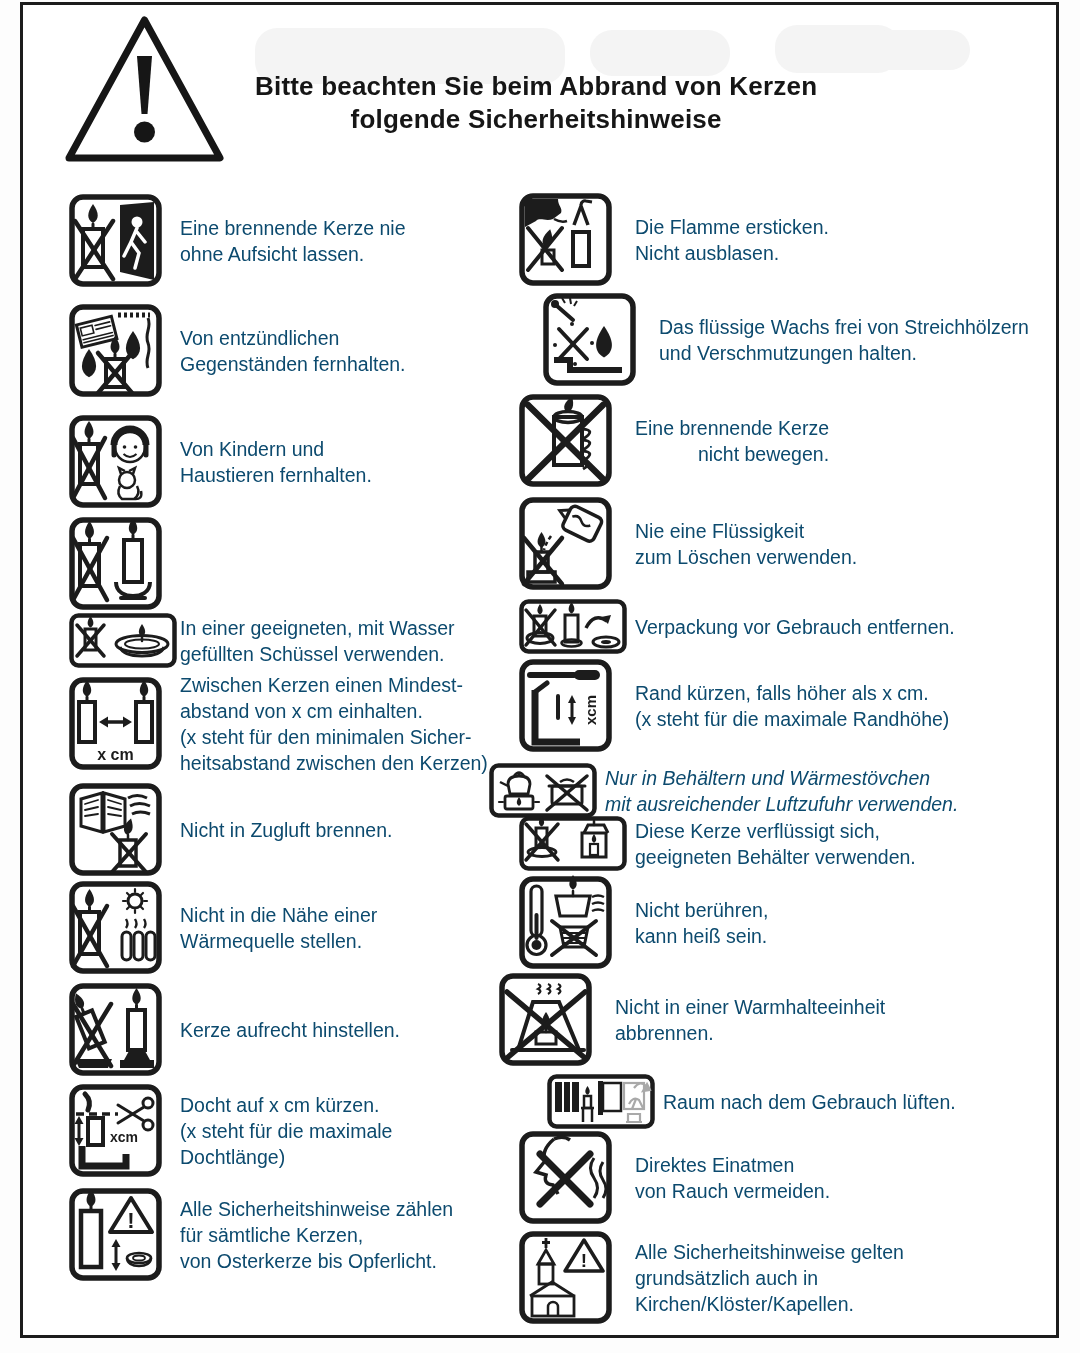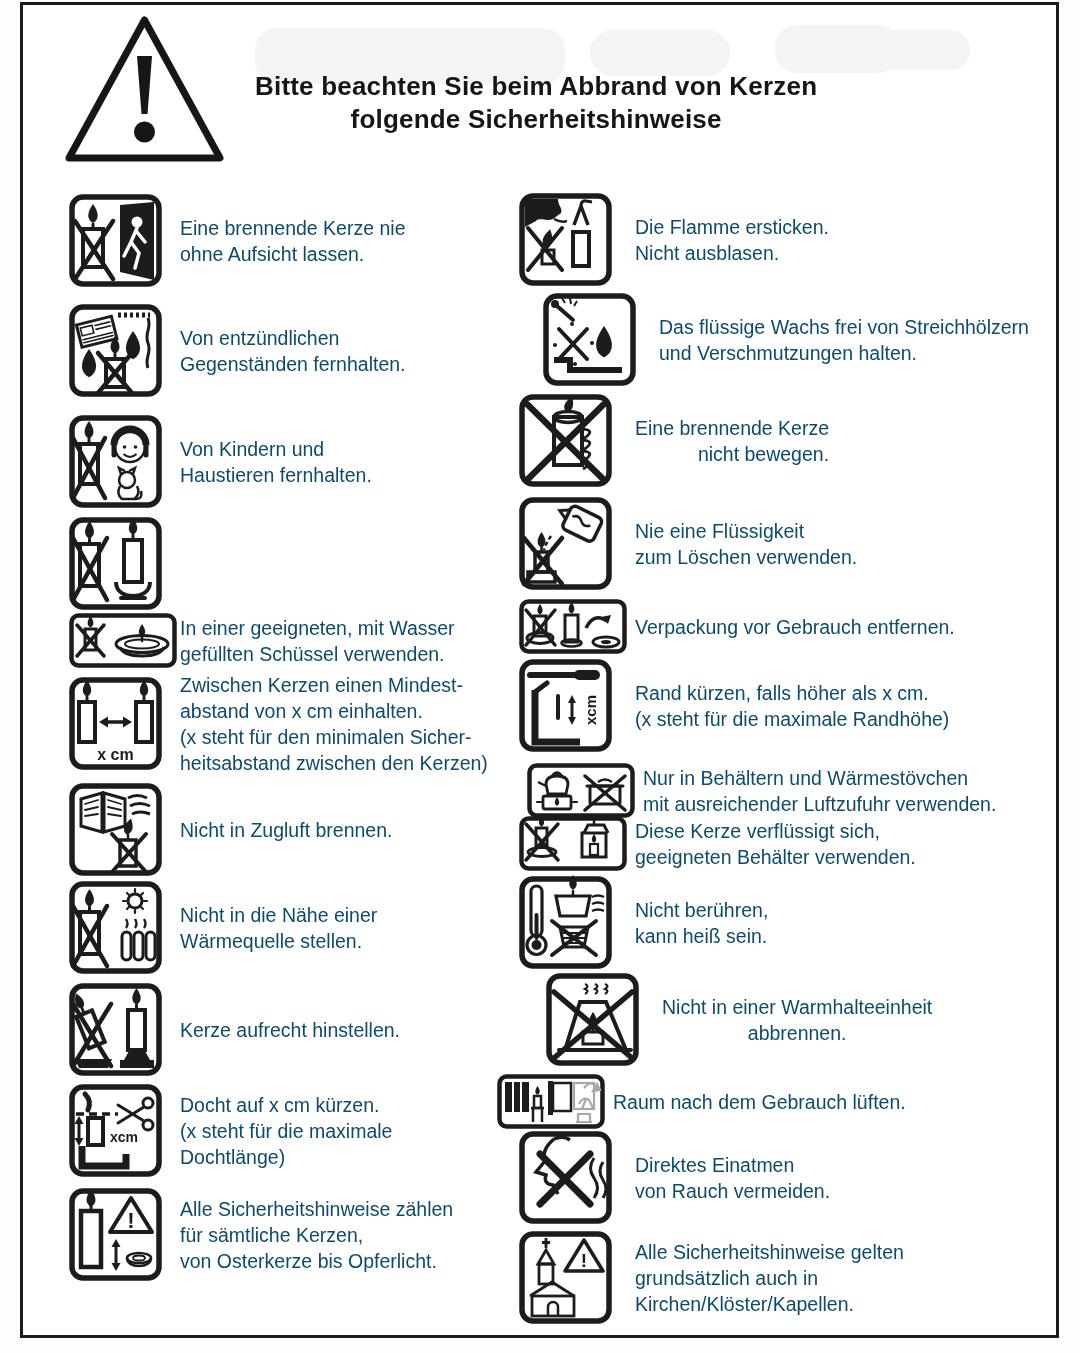--- a/index.html
+++ b/index.html
@@ -364,21 +364,21 @@
             <line x1="17" y1="34" x2="29" y2="25" stroke="#1c1c1c" stroke-width="5" stroke-linecap="round"></line>
             <path d="M17,32 V84 H62" fill="none" stroke="#1c1c1c" stroke-width="7"></path>
             <line x1="40" y1="38" x2="40" y2="60" stroke="#1c1c1c" stroke-width="4" stroke-linecap="round"></line>
             <line x1="54" y1="42" x2="54" y2="62" stroke="#1c1c1c" stroke-width="3" stroke-linecap="round"></line>
             <path d="M54,37 l-4,8 h8 z M54,67 l-4,-8 h8 z" fill="#1c1c1c"></path>
             <text x="78" y="52" font-size="15" font-weight="bold" fill="#1c1c1c" text-anchor="middle" transform="rotate(-90 78 52)" class="icon-label">xcm</text>
           </svg></div>
         <div class="txt">Rand kürzen, falls höher als x cm.
 (x steht für die maximale Randhöhe)</div>
       </div>
-      <div class="row col-right" style="left: 526px; top: 762px; width: 500px; height: 57px;">
+      <div class="row col-right" style="left: 488px; top: 762px; width: 500px; height: 57px; font-style: italic;">
         <div class="icon-box"><svg width="110" height="57" viewBox="0 0 110 57">
             <rect x="3.5" y="3.5" width="103" height="50" rx="7" fill="none" stroke="#1c1c1c" stroke-width="4.5"></rect>
             <path d="M20,22 q0,-8 11,-8 q11,0 11,8 l-2,10 h-18 z" fill="none" stroke="#1c1c1c" stroke-width="2.8"></path>
             <path d="M20,24 l-8,-4" stroke="#1c1c1c" stroke-width="2.5"></path>
             <path d="M26,14 q5,-7 10,0" fill="none" stroke="#1c1c1c" stroke-width="2.5"></path>
             <circle cx="31" cy="12" r="1.8" fill="#1c1c1c"></circle>
             <rect x="17" y="34" width="28" height="13" rx="2" fill="none" stroke="#1c1c1c" stroke-width="2.8"></rect>
             <path d="M31,35 c-2.94,4.2 -2.94,7.14 0,8.82 c2.94,-1.68 2.94,-4.62 0,-8.82 z" fill="#1c1c1c"></path>
             <line x1="11" y1="40" x2="15" y2="40" stroke="#1c1c1c" stroke-width="2.2" stroke-linecap="round"></line>
             <line x1="47" y1="40" x2="51" y2="40" stroke="#1c1c1c" stroke-width="2.2" stroke-linecap="round"></line>
@@ -422,36 +422,36 @@
             <path d="M42,52 h28 l-4,20 h-20 z" fill="none" stroke="#1c1c1c" stroke-width="3"></path>
             <line x1="43" y1="58" x2="69" y2="58" stroke="#1c1c1c" stroke-width="2" stroke-linecap="round"></line>
             <line x1="44" y1="63" x2="68" y2="63" stroke="#1c1c1c" stroke-width="2" stroke-linecap="round"></line>
             <line x1="45" y1="68" x2="67" y2="68" stroke="#1c1c1c" stroke-width="2" stroke-linecap="round"></line>
             <line x1="34" y1="46" x2="78" y2="80" stroke="#1c1c1c" stroke-width="4" stroke-linecap="round"></line>
             <line x1="78" y1="46" x2="34" y2="80" stroke="#1c1c1c" stroke-width="4" stroke-linecap="round"></line>
           </svg></div>
         <div class="txt">Nicht berühren,
 kann heiß sein.</div>
       </div>
-      <div class="row col-right" style="left: 545px; top: 972px; width: 500px; height: 95px; text-align: center;">
+      <div class="row col-right" style="left: 498px; top: 972px; width: 500px; height: 95px;">
         <div class="icon-box"><svg width="95" height="95" viewBox="0 0 95 95">
             <rect x="4" y="4" width="87" height="87" rx="11" fill="none" stroke="#1c1c1c" stroke-width="5.5"></rect>
             <path d="M40,12 q5,2 0,5 q5,2 0,5 M50,12 q5,2 0,5 q5,2 0,5 M60,12 q5,2 0,5 q5,2 0,5" fill="none" stroke="#1c1c1c" stroke-width="2.2"></path>
             <path d="M20,78 L35,30 h26 L81,78" fill="none" stroke="#1c1c1c" stroke-width="4"></path>
             <line x1="14" y1="78" x2="86" y2="78" stroke="#1c1c1c" stroke-width="4" stroke-linecap="round"></line>
             <rect x="38" y="60" width="20" height="12" rx="0" fill="none" stroke="#1c1c1c" stroke-width="3"></rect>
             <line x1="48" y1="55" x2="48" y2="60" stroke="#1c1c1c" stroke-width="2.5" stroke-linecap="round"></line>
             <path d="M48,40 c-4.8999999999999995,7 -4.8999999999999995,11.899999999999999 0,14.7 c4.8999999999999995,-2.8 4.8999999999999995,-7.699999999999999 0,-14.7 z" fill="#1c1c1c"></path>
             <line x1="9" y1="20" x2="87" y2="86" stroke="#1c1c1c" stroke-width="5.5" stroke-linecap="round"></line>
             <line x1="87" y1="20" x2="9" y2="86" stroke="#1c1c1c" stroke-width="5.5" stroke-linecap="round"></line>
           </svg></div>
         <div class="txt">Nicht in einer Warmhalteeinheit
 abbrennen.</div>
       </div>
-      <div class="row col-right" style="left: 496px; top: 1073px; width: 500px; height: 57px;">
+      <div class="row col-right" style="left: 546px; top: 1073px; width: 500px; height: 57px;">
         <div class="icon-box"><svg width="110" height="57" viewBox="0 0 110 57">
             <rect x="3.5" y="3.5" width="103" height="50" rx="7" fill="none" stroke="#1c1c1c" stroke-width="4.5"></rect>
             <rect x="9" y="9" width="24" height="30" fill="#1c1c1c"></rect>
             <line x1="17" y1="9" x2="17" y2="39" stroke="#fff" stroke-width="2"></line>
             <line x1="25" y1="9" x2="25" y2="39" stroke="#fff" stroke-width="2"></line>
             <rect x="38" y="23" width="7" height="12" rx="0" fill="none" stroke="#1c1c1c" stroke-width="2.5"></rect>
             <path d="M41.5,13 c-2.94,4.2 -2.94,7.14 0,8.82 c2.94,-1.68 2.94,-4.62 0,-8.82 z" fill="#1c1c1c"></path>
             <path d="M35,35 h13 M37,35 v14 M46,35 v14" stroke="#1c1c1c" stroke-width="2.5" fill="none"></path>
             <rect x="52" y="8" width="5" height="34" fill="#1c1c1c"></rect>
             <rect x="57" y="10" width="18" height="28" rx="0" fill="none" stroke="#1c1c1c" stroke-width="2.5"></rect>

